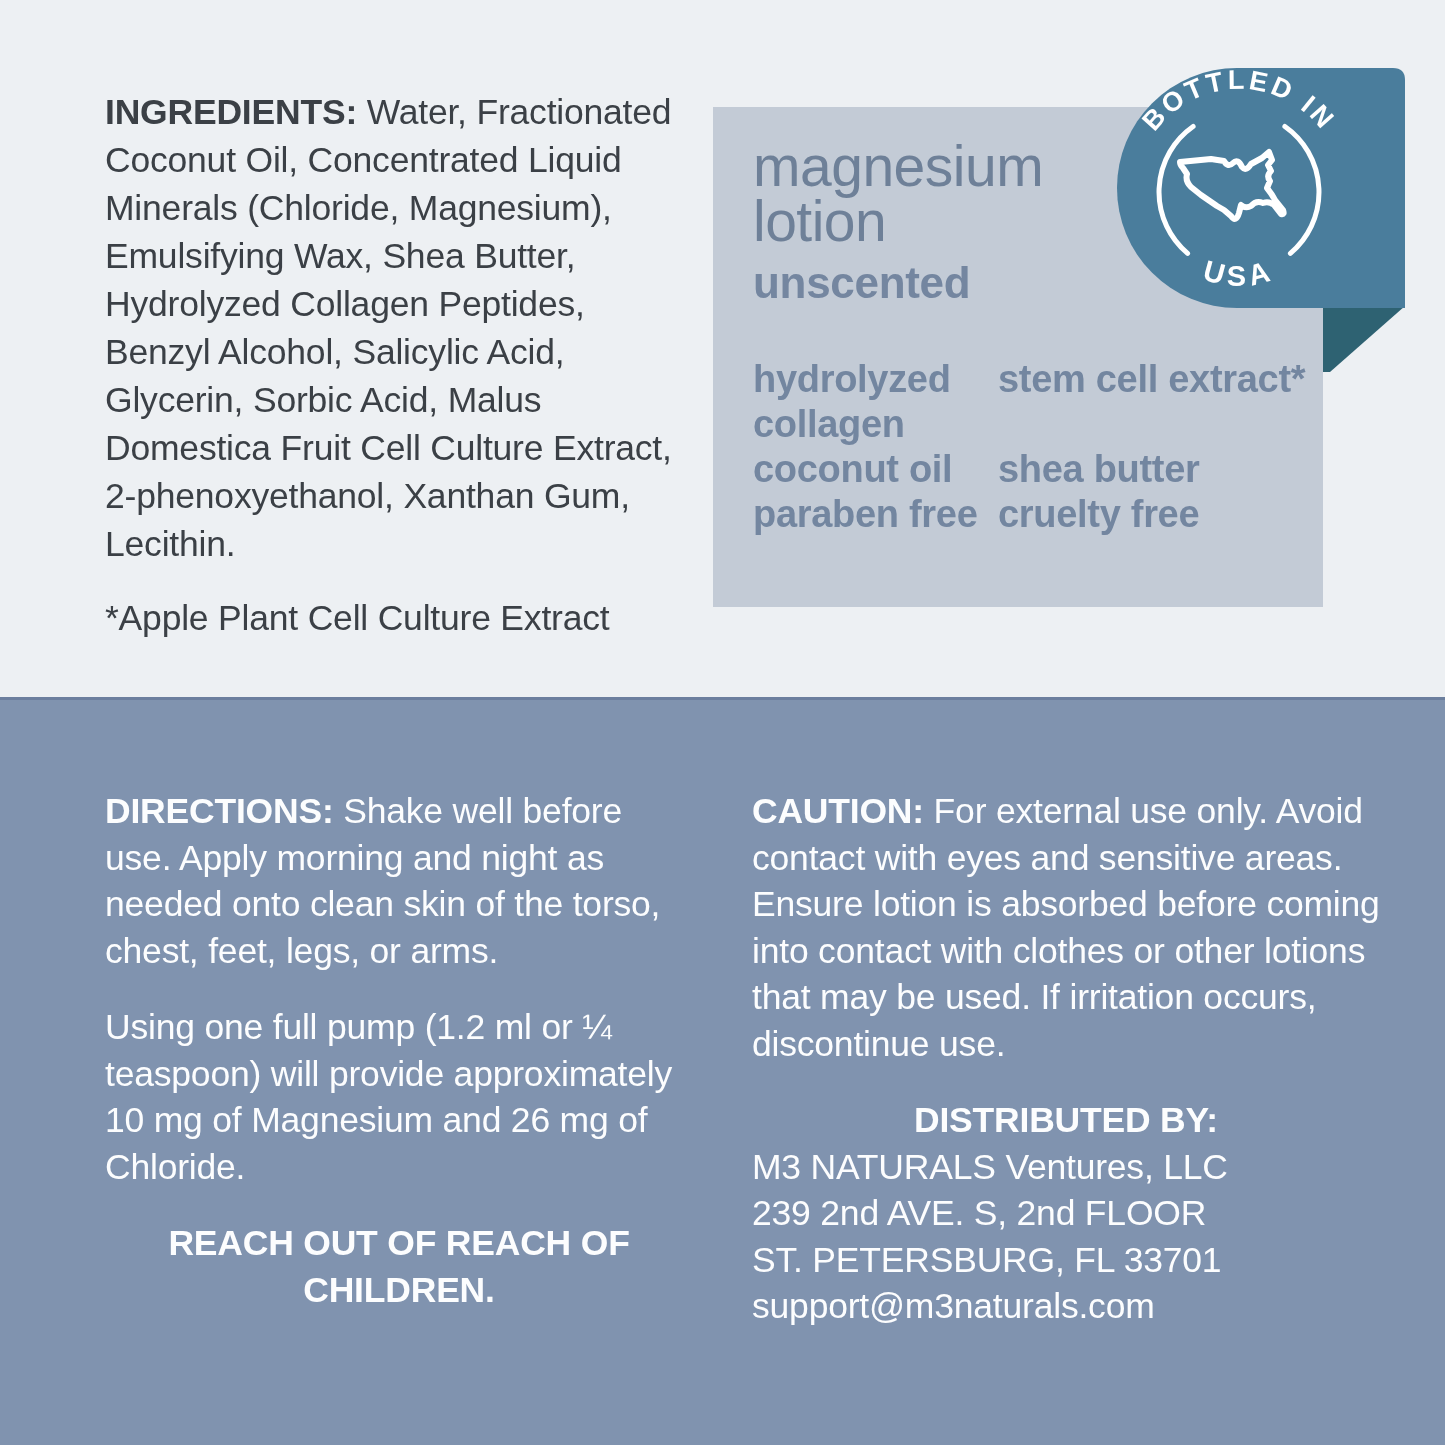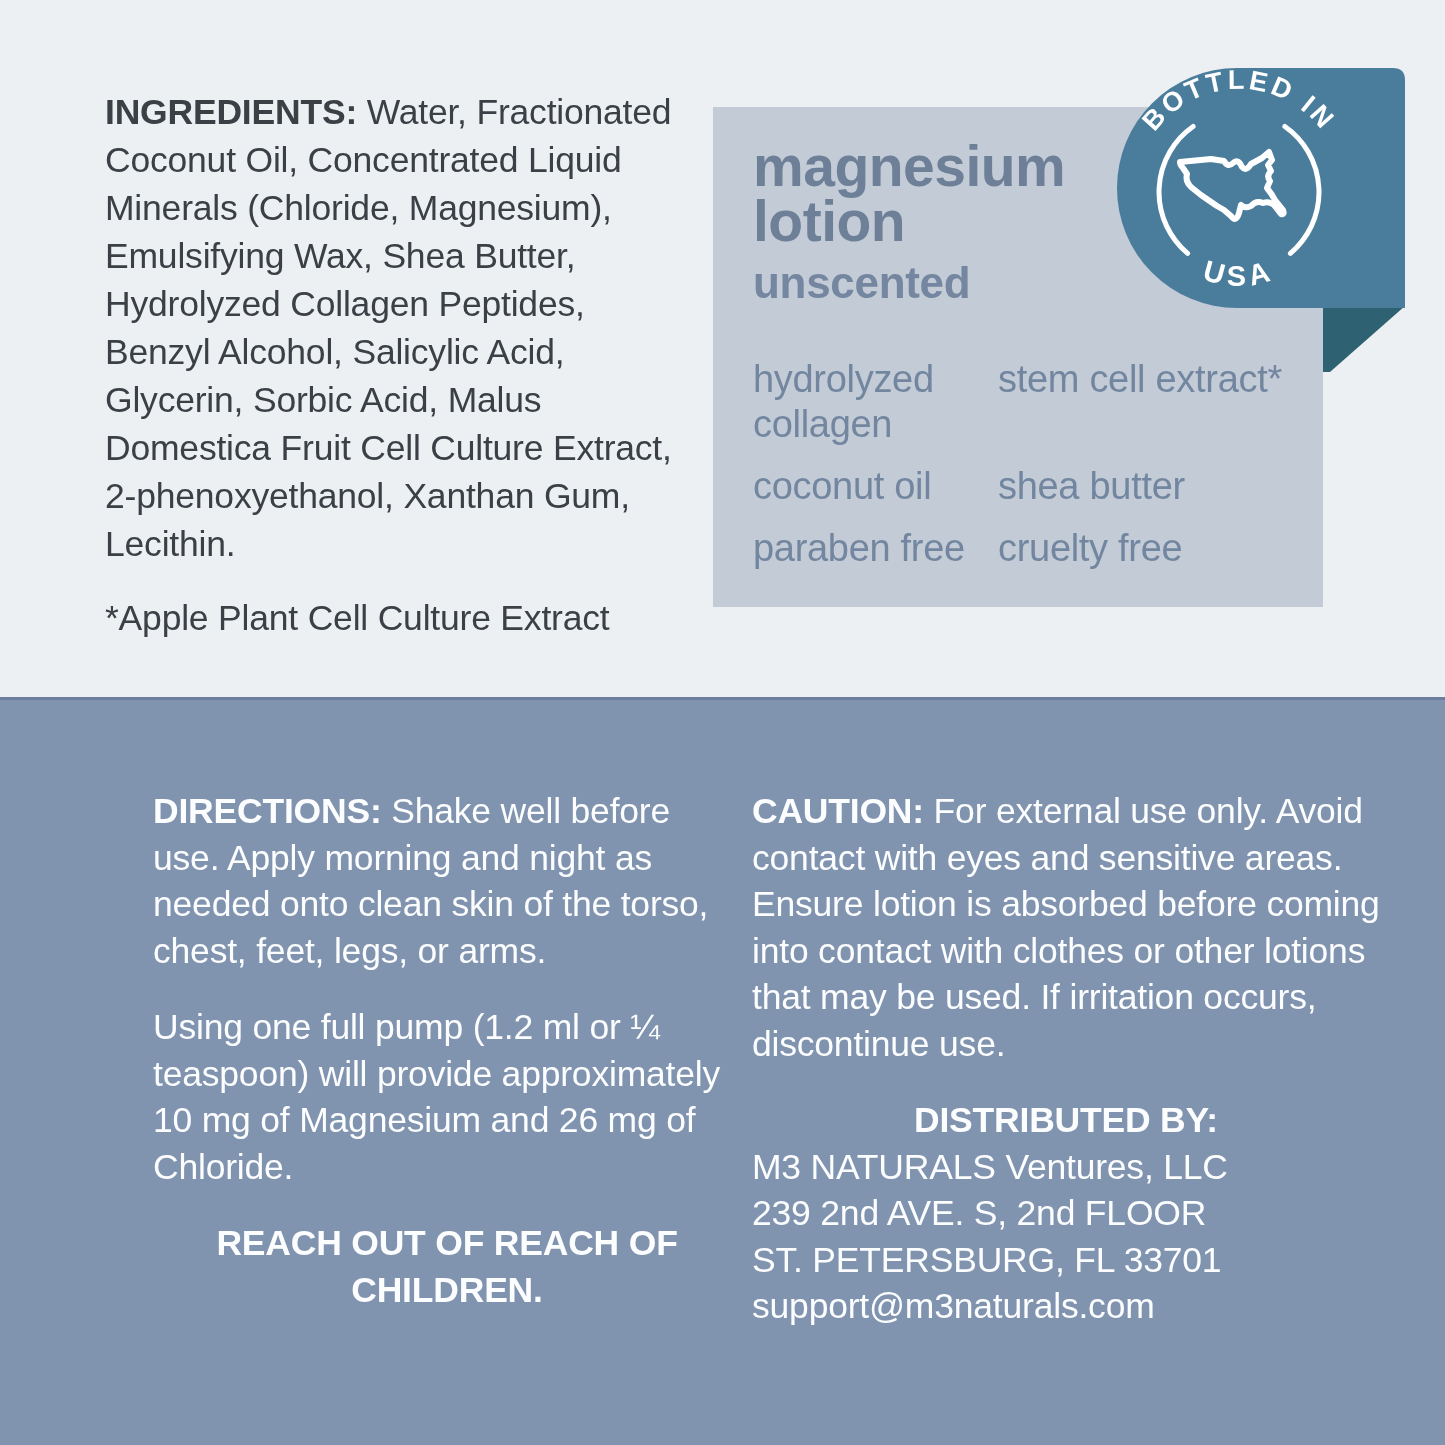--- a/index.html
+++ b/index.html
@@ -20,46 +20,45 @@
   .ingredients p { margin:0; }
   .ingredients .footnote { margin-top:26px; }
   .bold { font-weight:bold;text-align:center; }
 
   .panel {
     position:absolute; left:713px; top:107px; width:610px; height:500px;
     background:#c3cbd6;
   }
   .panel-title {
     margin:32px 0 0 40px;
-    font-size:57px; line-height:55px; font-weight:bold;
+    font-size:57px; line-height:55px; font-weight:normal;
     color:#6e8098; letter-spacing:-0.5px;
   }
   .panel-subtitle {
     margin:10px 0 0 40px;
     font-size:44px; line-height:48px; font-weight:bold;
     color:#7486a0; letter-spacing:-0.3px;
   }
   .features {
     margin:50px 0 0 40px;
     display:grid; grid-template-columns:245px auto;
-    row-gap:17px;
-    font-size:38px; line-height:45px; color:#7386a0; letter-spacing:-0.3px;
+    font-size:38px; line-height:45px; color:#7386a0; letter-spacing:-0.3px;font-weight:bold;
   }
 
   .badge-svg { position:absolute; left:1112px; top:64px; width:296px; height:314px; }
 
   
   .bottom-section {
     position:absolute; left:0; top:697px; width:1445px; height:748px;
     background:#8093af;
     border-top:3px solid #6c7f9e;
     color:#fcfdfe;
   }
   .col { position:absolute; font-size:35.5px; line-height:46.5px; letter-spacing:-0.2px; }
-  .col-left  { left:105px; top:88px; width:588px;margin-left:48px; }
+  .col-left  { left:105px; top:88px; width:588px; }
   .col-right { left:752px; top:88px; width:628px; }
   .col p { margin:0 0 30px 0; }
   .col p:last-child { margin-bottom:0; }
   .addr-line { margin:0; }
 </style>
 </head>
 <body>
 
 <div class="canvas">
 

